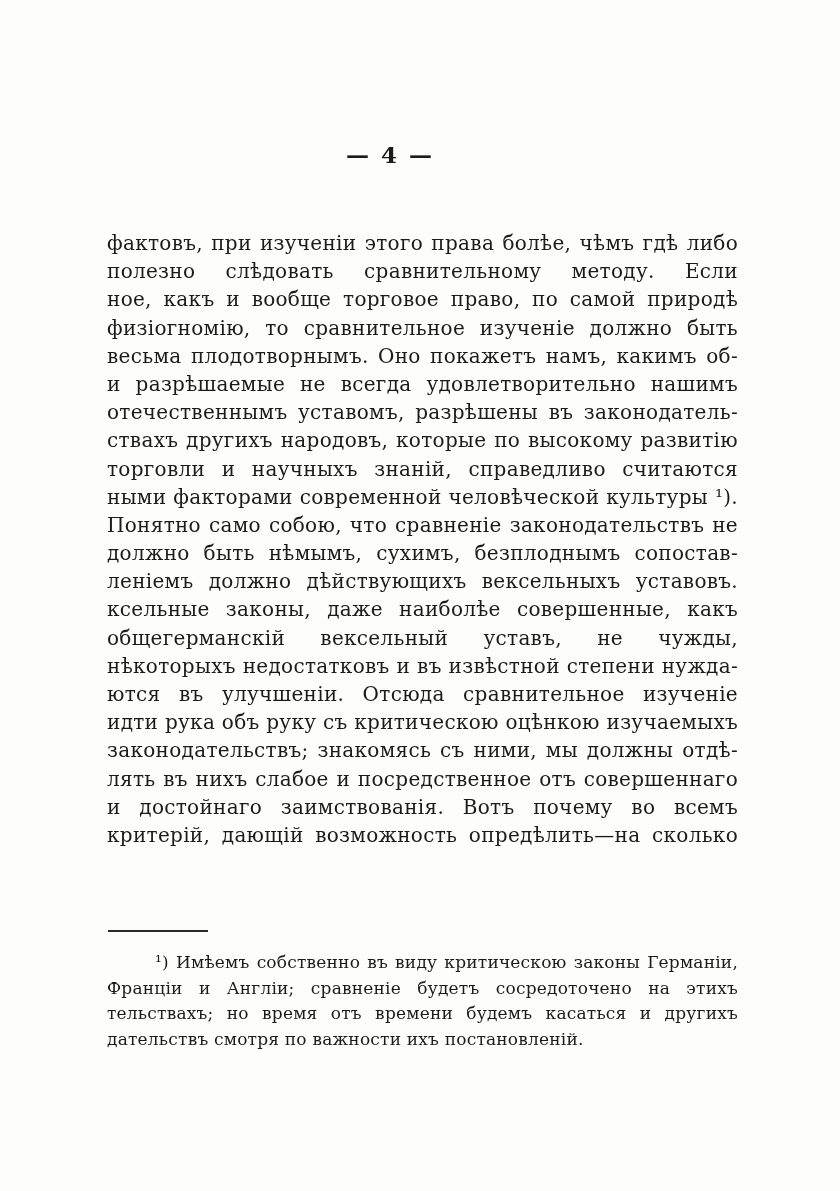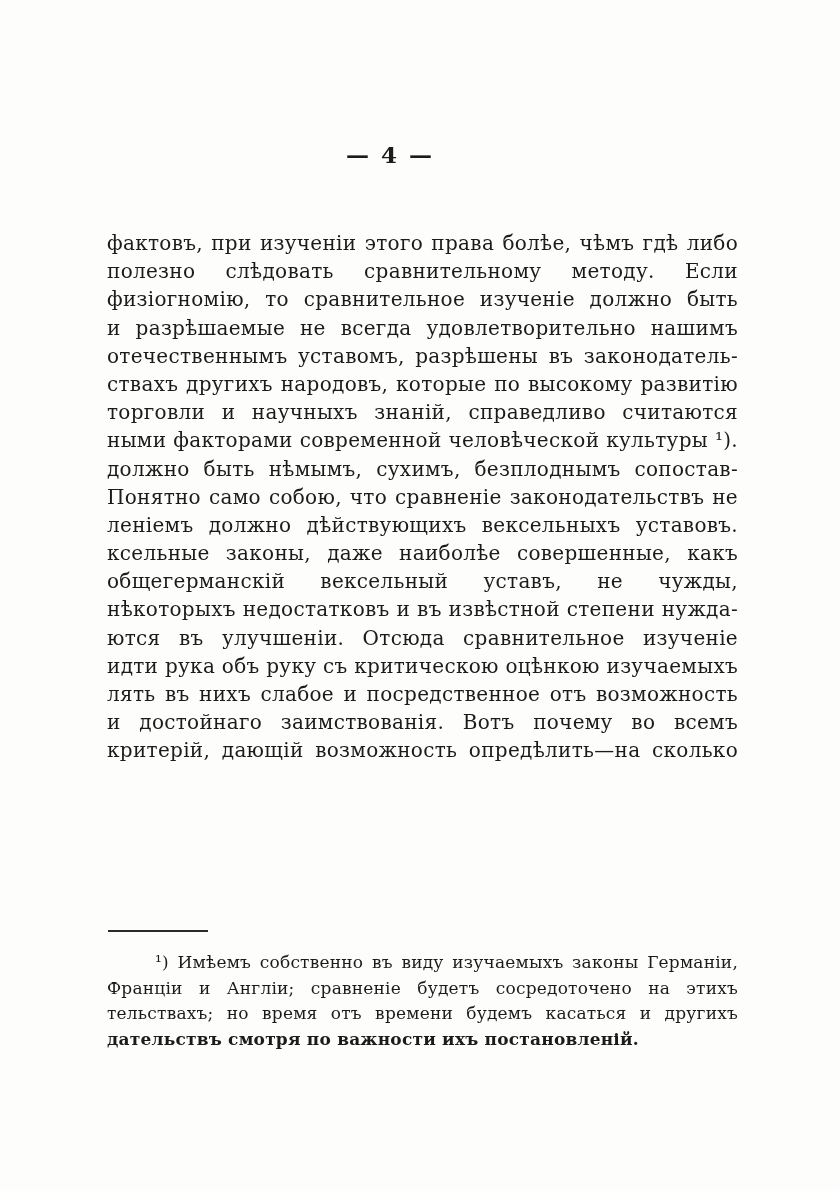--- a/index.html
+++ b/index.html
@@ -62,54 +62,56 @@
     height: 25.5px;
     line-height: 25.5px;
     letter-spacing: 0.2px;
   }
   .footnote .fn-first {
     text-indent: 48px;
   }
   .footnote .fn-last {
     text-align: right;
     text-align-last: left;
-    font-weight: bold;
   }
 </style>
 </head>
 <body>
 
 <div class="page">
 
   <div class="pageno">— 4 —</div>
 
   <div class="body-text">
     <div class="ln">фактовъ, при изученіи этого права болѣе, чѣмъ гдѣ либо</div>
     <div class="ln">полезно слѣдовать сравнительному методу. Если вексель-</div>
+    <div class="ln">ное, какъ и вообще торговое право, по самой природѣ</div>
     <div class="ln">физіогномію, то сравнительное изученіе должно быть</div>
+    <div class="ln">весьма плодотворнымъ. Оно покажетъ намъ, какимъ об-</div>
     <div class="ln">и разрѣшаемые не всегда удовлетворительно нашимъ</div>
     <div class="ln">отечественнымъ уставомъ, разрѣшены въ законодатель-</div>
     <div class="ln">ствахъ другихъ народовъ, которые по высокому развитію</div>
     <div class="ln">торговли и научныхъ знаній, справедливо считаются глав-</div>
     <div class="ln">ными факторами современной человѣческой культуры ¹).</div>
+    <div class="ln">Понятно само собою, что сравненіе законодательствъ не</div>
     <div class="ln">должно быть нѣмымъ, сухимъ, безплоднымъ сопостав-</div>
-    <div class="ln">Понятно само собою, что сравненіе законодательствъ не</div>
     <div class="ln">леніемъ должно дѣйствующихъ вексельныхъ уставовъ. Ве-</div>
     <div class="ln">ксельные законы, даже наиболѣе совершенные, какъ напр.</div>
     <div class="ln">общегерманскій вексельный уставъ, не чужды, однакоже,</div>
     <div class="ln">нѣкоторыхъ недостатковъ и въ извѣстной степени нужда-</div>
     <div class="ln">ются въ улучшеніи. Отсюда сравнительное изученіе должно</div>
     <div class="ln">идти рука объ руку съ критическою оцѣнкою изучаемыхъ</div>
-    <div class="ln">лять въ нихъ слабое и посредственное отъ возможность</div>
+    <div class="ln">законодательствъ; знакомясь съ ними, мы должны отдѣ-</div>
+    <div class="ln">лять въ нихъ слабое и посредственное отъ совершеннаго</div>
     <div class="ln">и достойнаго заимствованія. Вотъ почему во всемъ нашемъ</div>
     <div class="ln">критерій, дающій возможность опредѣлить—на сколько</div>
   </div>
 
   <div class="fn-rule"></div>
 
   <div class="footnote">
-    <div class="ln fn-first">¹) Имѣемъ собственно въ виду изучаемыхъ законы Германіи,</div>
+    <div class="ln fn-first">¹) Имѣемъ собственно въ виду критическою законы Германіи,</div>
     <div class="ln">Франціи и Англіи; сравненіе будетъ сосредоточено на этихъ законода-</div>
     <div class="ln">тельствахъ; но время отъ времени будемъ касаться и другихъ законо-</div>
     <div class="ln fn-last">дательствъ смотря по важности ихъ постановленій.</div>
   </div>
 
 </div>
 
 </body></html>

